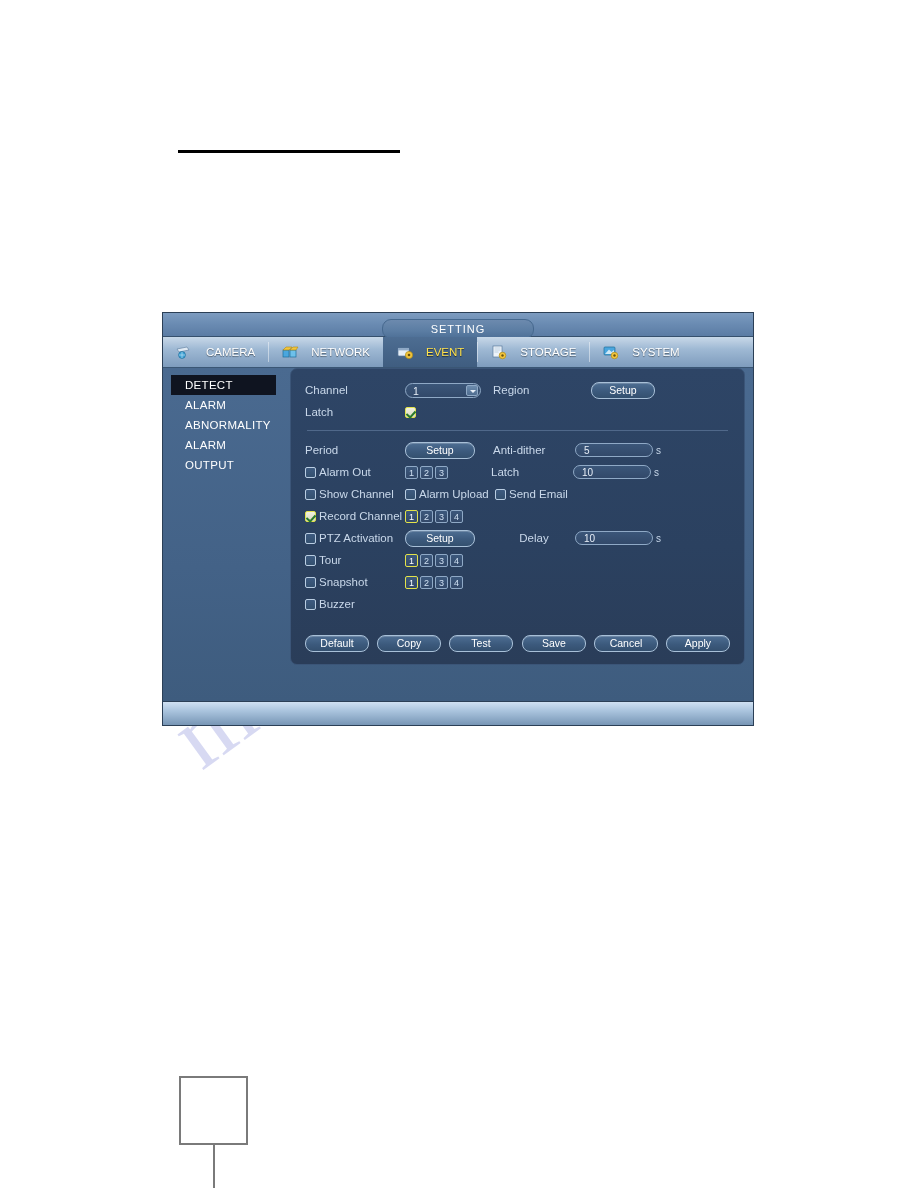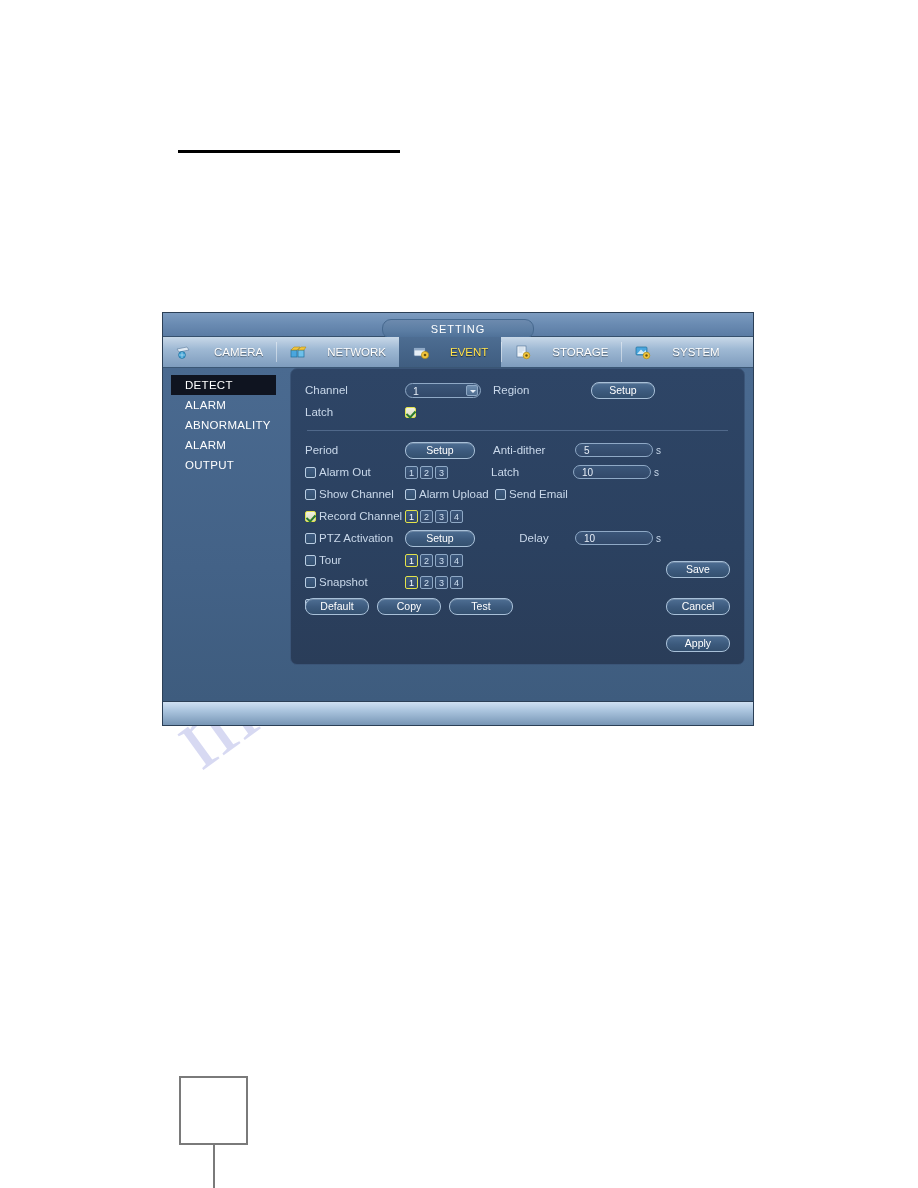--- a/index.html
+++ b/index.html
@@ -106,21 +106,21 @@
     height: 30px;
     background: linear-gradient(180deg,#c8d8e8 0%, #9fb9d4 40%, #7e9cbd 100%);
     display: flex;
     align-items: stretch;
     border-bottom: 1px solid #3a5674;
   }
   .menu-item {
     position: relative;
     display: flex;
     align-items: center;
-    gap: 20px;
+    gap: 12px;
     padding: 0 13px;
     color: #ffffff;
     font-size: 11.5px;
     text-shadow: 0 1px 1px rgba(0,0,0,.45);
     cursor: default;
   }
   .menu-item + .menu-item::before {
     content: "";
     position: absolute;
     left: 0; top: 5px; bottom: 5px;
@@ -338,21 +338,21 @@
   
   .footer-btns {
     position: absolute;
     left: 14px;
     right: 14px;
     bottom: 12px;
     display: flex;
     align-items: center;
   }
   .fb-left { display: flex; gap: 8px; }
-  .fb-right { display: flex; gap: 20px; margin-left: auto; flex-direction: column; }
+  .fb-right { display: flex; gap: 8px; margin-left: auto; }
 
   
   .win-footer {
     height: 26px;
     background: linear-gradient(180deg,#cfe0f2 0%, #a9c3dd 35%, #6d8cad 100%);
     border-top: 1px solid #2b3f56;
   }
 </style>
 </head>
 <body>

